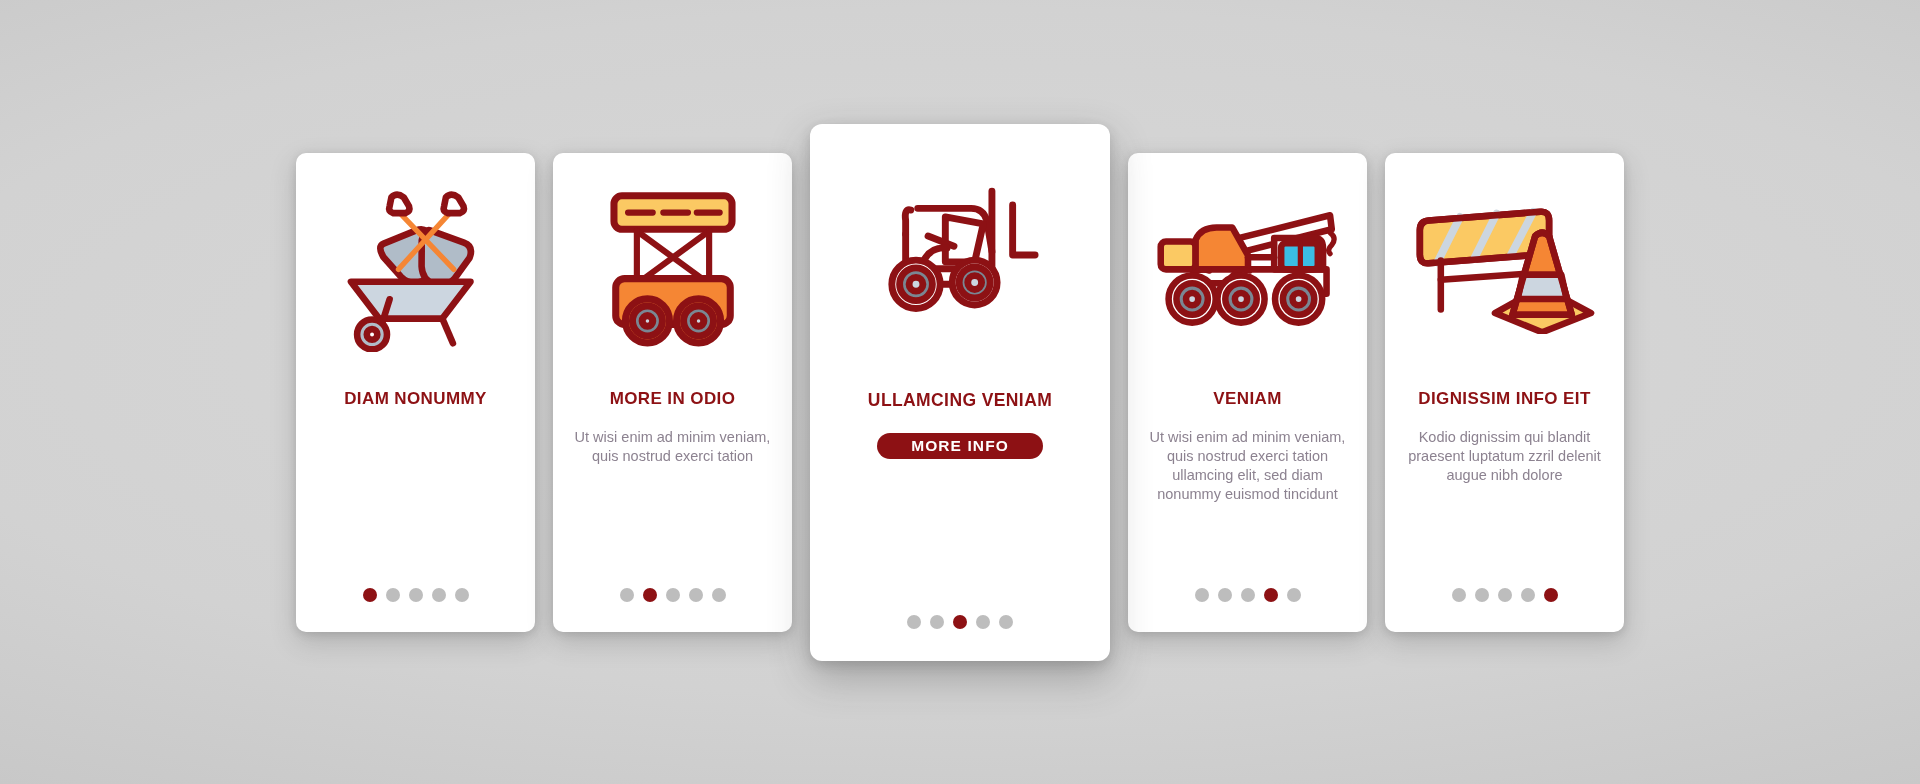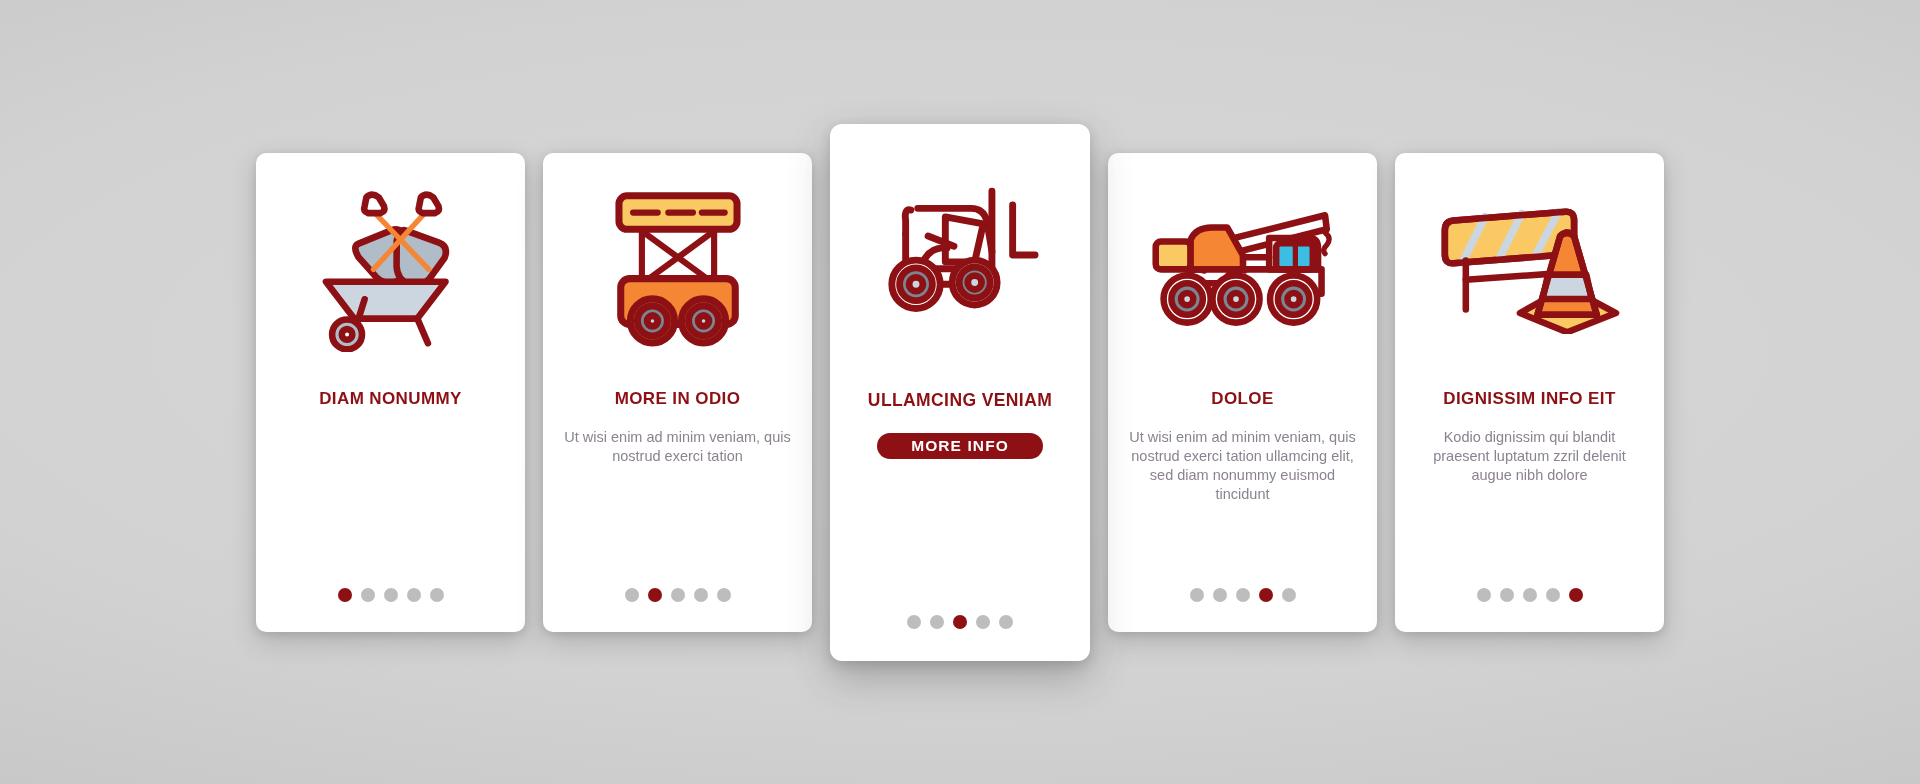--- a/index.html
+++ b/index.html
@@ -24,32 +24,32 @@
     display: flex;
     justify-content: center;
     align-items: center;
     gap: 18px;
   }
 
   .card {
     position: relative;
     background: #ffffff;
     border-radius: 10px;
-    width: 269px;
+    width: 239px;
     height: 479px;
     display: flex;
     flex-direction: column;
     align-items: center;
     padding: 0 18px;
     box-shadow: 0 10px 26px rgba(60,60,60,0.22), 0 2px 8px rgba(60,60,60,0.16);
     flex: 0 0 auto;
   }
 
   .card.featured {
-    width: 260px;
+    width: 300px;
     height: 537px;
     border-radius: 12px;
     box-shadow: 0 16px 40px rgba(50,50,50,0.30), 0 4px 12px rgba(50,50,50,0.18);
     z-index: 5;
   }
 
   .icon-wrap {
     height: 232px;
     width: 100%;
     display: flex;
@@ -254,21 +254,21 @@
       <circle cx="168" cy="110" r="27" fill="#ffffff"></circle>
       <circle cx="46" cy="110" r="18" fill="#7a8793"></circle>
       <circle cx="102" cy="110" r="18" fill="#7a8793"></circle>
       <circle cx="168" cy="110" r="18" fill="#7a8793"></circle>
       <circle cx="46" cy="110" r="7" fill="#ccd6e0"></circle>
       <circle cx="102" cy="110" r="7" fill="#ccd6e0"></circle>
       <circle cx="168" cy="110" r="7" fill="#ccd6e0"></circle>
     </g>
   </svg>
       </div>
-      <div class="card-title">DOLOE</div>
+      <div class="card-title">VENIAM</div>
       <div class="card-body">Ut wisi enim ad minim veniam, quis nostrud exerci tation ullamcing elit, sed diam nonummy euismod tincidunt</div>
       <div class="dots">
         <span class="dot"></span>
         <span class="dot"></span>
         <span class="dot"></span>
         <span class="dot active"></span>
         <span class="dot"></span>
       </div>
     </div>
     <div class="card">

